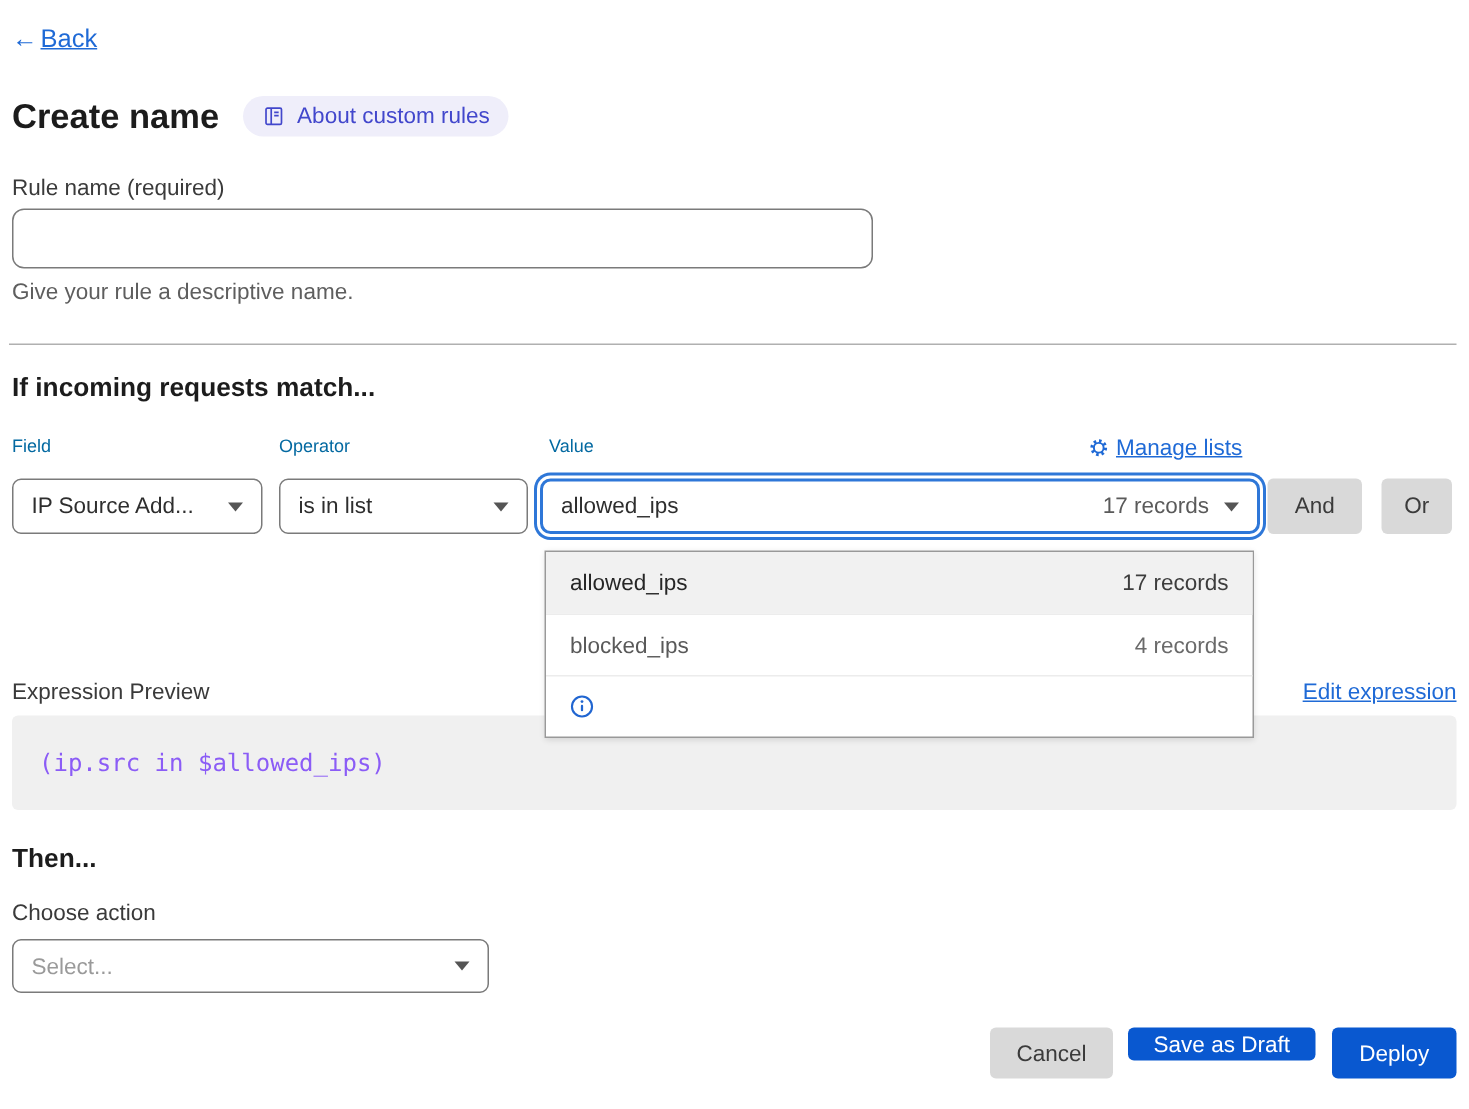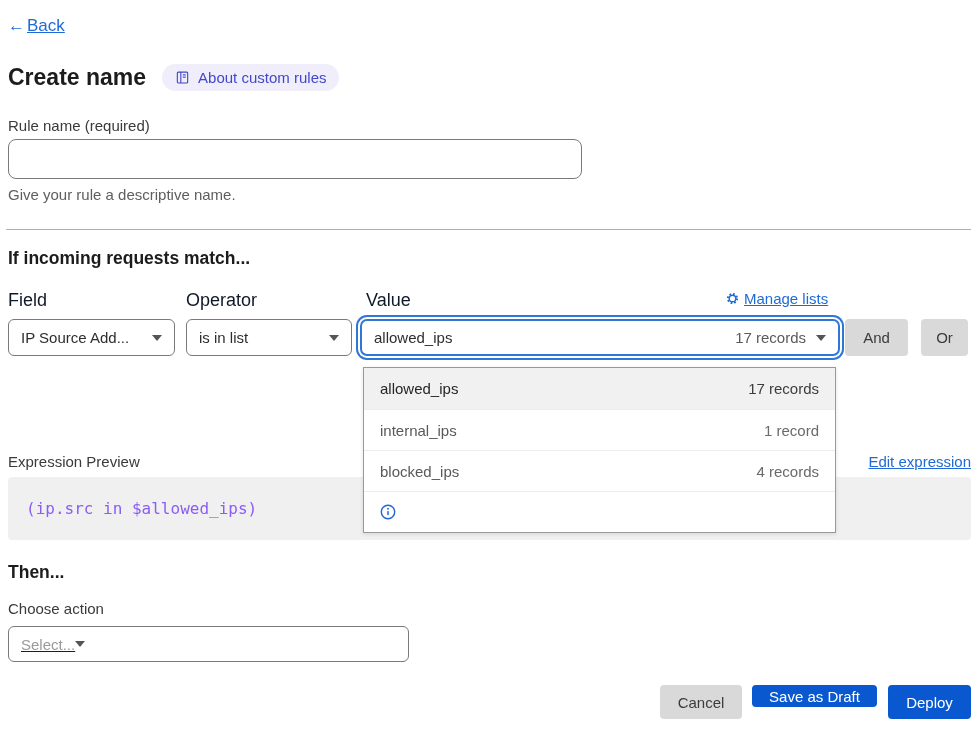--- a/index.html
+++ b/index.html
@@ -19,21 +19,21 @@
   .rule-name-label { top:117px; left:8px; }
   .rule-name-input { position:absolute; top:139px; left:8px; width:574px; height:40px; border:1px solid #7a7a7a; border-radius:8px; padding:0 12px; font-size:15px; font-family:"Liberation Sans", sans-serif; outline:none; }
   .helper-text { position:absolute; top:186px; left:8px; font-size:15px; color:#5e5e5e; }
 
   .divider { position:absolute; top:229px; left:6px; width:965px; border-top:1px solid #b0b0b0; }
 
   .section-heading { position:absolute; left:8px; font-size:17.5px; font-weight:700; color:#1c1c1c; }
   .match-heading { top:248px; }
   .then-heading { top:562px; }
 
-  .col-label { position:absolute; top:290px; font-size:18px; color:#0f172a; }
+  .col-label { position:absolute; top:290px; font-size:12px; color:#0369a1; }
   .label-field { left:8px; }
   .label-operator { left:186px; }
   .label-value { left:366px; }
 
   .manage-lists { position:absolute; top:290px; left:726px; font-size:15px; color:#1f6ad6; display:flex; align-items:center; gap:5px; cursor:pointer; }
   .manage-lists .link-text { text-decoration:underline; }
 
   .select { position:absolute; top:319px; height:37px; border:1px solid #7a7a7a; border-radius:6px; background:#fff; display:flex; align-items:center; justify-content:space-between; padding:0 12px; font-size:15px; color:#2e2e2e; cursor:pointer; }
   .select-field { left:8px; width:167px; }
   .select-operator { left:186px; width:166px; }
@@ -58,21 +58,21 @@
   .item-records { color:#6a6a6a; }
   .item-left { display:flex; align-items:center; gap:10px; }
   .managed-pill { background:#a9cef2; color:#1c4166; border-radius:12px; padding:3px 11px; font-size:13.5px; }
 
   .expr-label { position:absolute; top:453px; left:8px; font-size:15px; color:#3a3a3a; }
   .edit-expression { position:absolute; top:453px; right:8px; font-size:15px; color:#1f6ad6; text-decoration:underline; cursor:pointer; }
   .code-box { position:absolute; top:477px; left:8px; width:963px; height:63px; background:#f0f0f0; border-radius:4px; display:flex; align-items:center; padding:0 18px; }
   .code-text { font-family:"DejaVu Sans Mono", monospace; font-size:16px; color:#8b5cf6; }
 
   .choose-action-label { top:600px; left:8px; }
-  .action-select { position:absolute; top:626px; left:8px; width:401px; height:36px; border:1px solid #7a7a7a; border-radius:6px; display:flex; align-items:center; justify-content:flex-start; padding:0 12px; font-size:15px; cursor:pointer; background:#fff;text-decoration:underline; }
+  .action-select { position:absolute; top:626px; left:8px; width:318px; height:36px; border:1px solid #7a7a7a; border-radius:6px; display:flex; align-items:center; justify-content:space-between; padding:0 12px; font-size:15px; cursor:pointer; background:#fff; }
   .placeholder { color:#9a9a9a; }
 
   .cancel-btn { position:absolute; top:685px; left:660px; width:82px; height:34px; }
   .save-draft-btn { position:absolute; top:685px; left:752px; width:125px; height:22px; }
   .deploy-btn { position:absolute; top:685px; left:888px; width:83px; height:34px; }
 </style>
 </head>
 <body>
 
 <div class="page">
@@ -139,24 +139,20 @@
 
   <button class="btn btn-gray and-btn">And</button>
   <button class="btn btn-gray or-btn">Or</button>
 
   <div class="dropdown-panel">
     <div class="dropdown-item highlighted">
       <span class="item-name">allowed_ips</span>
       <span class="item-records">17 records</span>
     </div>
     <div class="dropdown-item">
-      <span class="item-name">internal_ips</span>
-      <span class="item-records">1 record</span>
-    </div>
-    <div class="dropdown-item">
       <span class="item-name">blocked_ips</span>
       <span class="item-records">4 records</span>
     </div>
     <div class="dropdown-item">
       <span style="display:flex;">
         <svg width="16" height="16" viewBox="0 0 16 16">
           <circle cx="8" cy="8" r="6.7" fill="none" stroke="#2166d1" stroke-width="1.4"></circle>
           <rect x="7.25" y="6.9" width="1.5" height="4.3" rx="0.7" fill="#2166d1"></rect>
           <circle cx="8" cy="4.7" r="0.95" fill="#2166d1"></circle>
         </svg>

